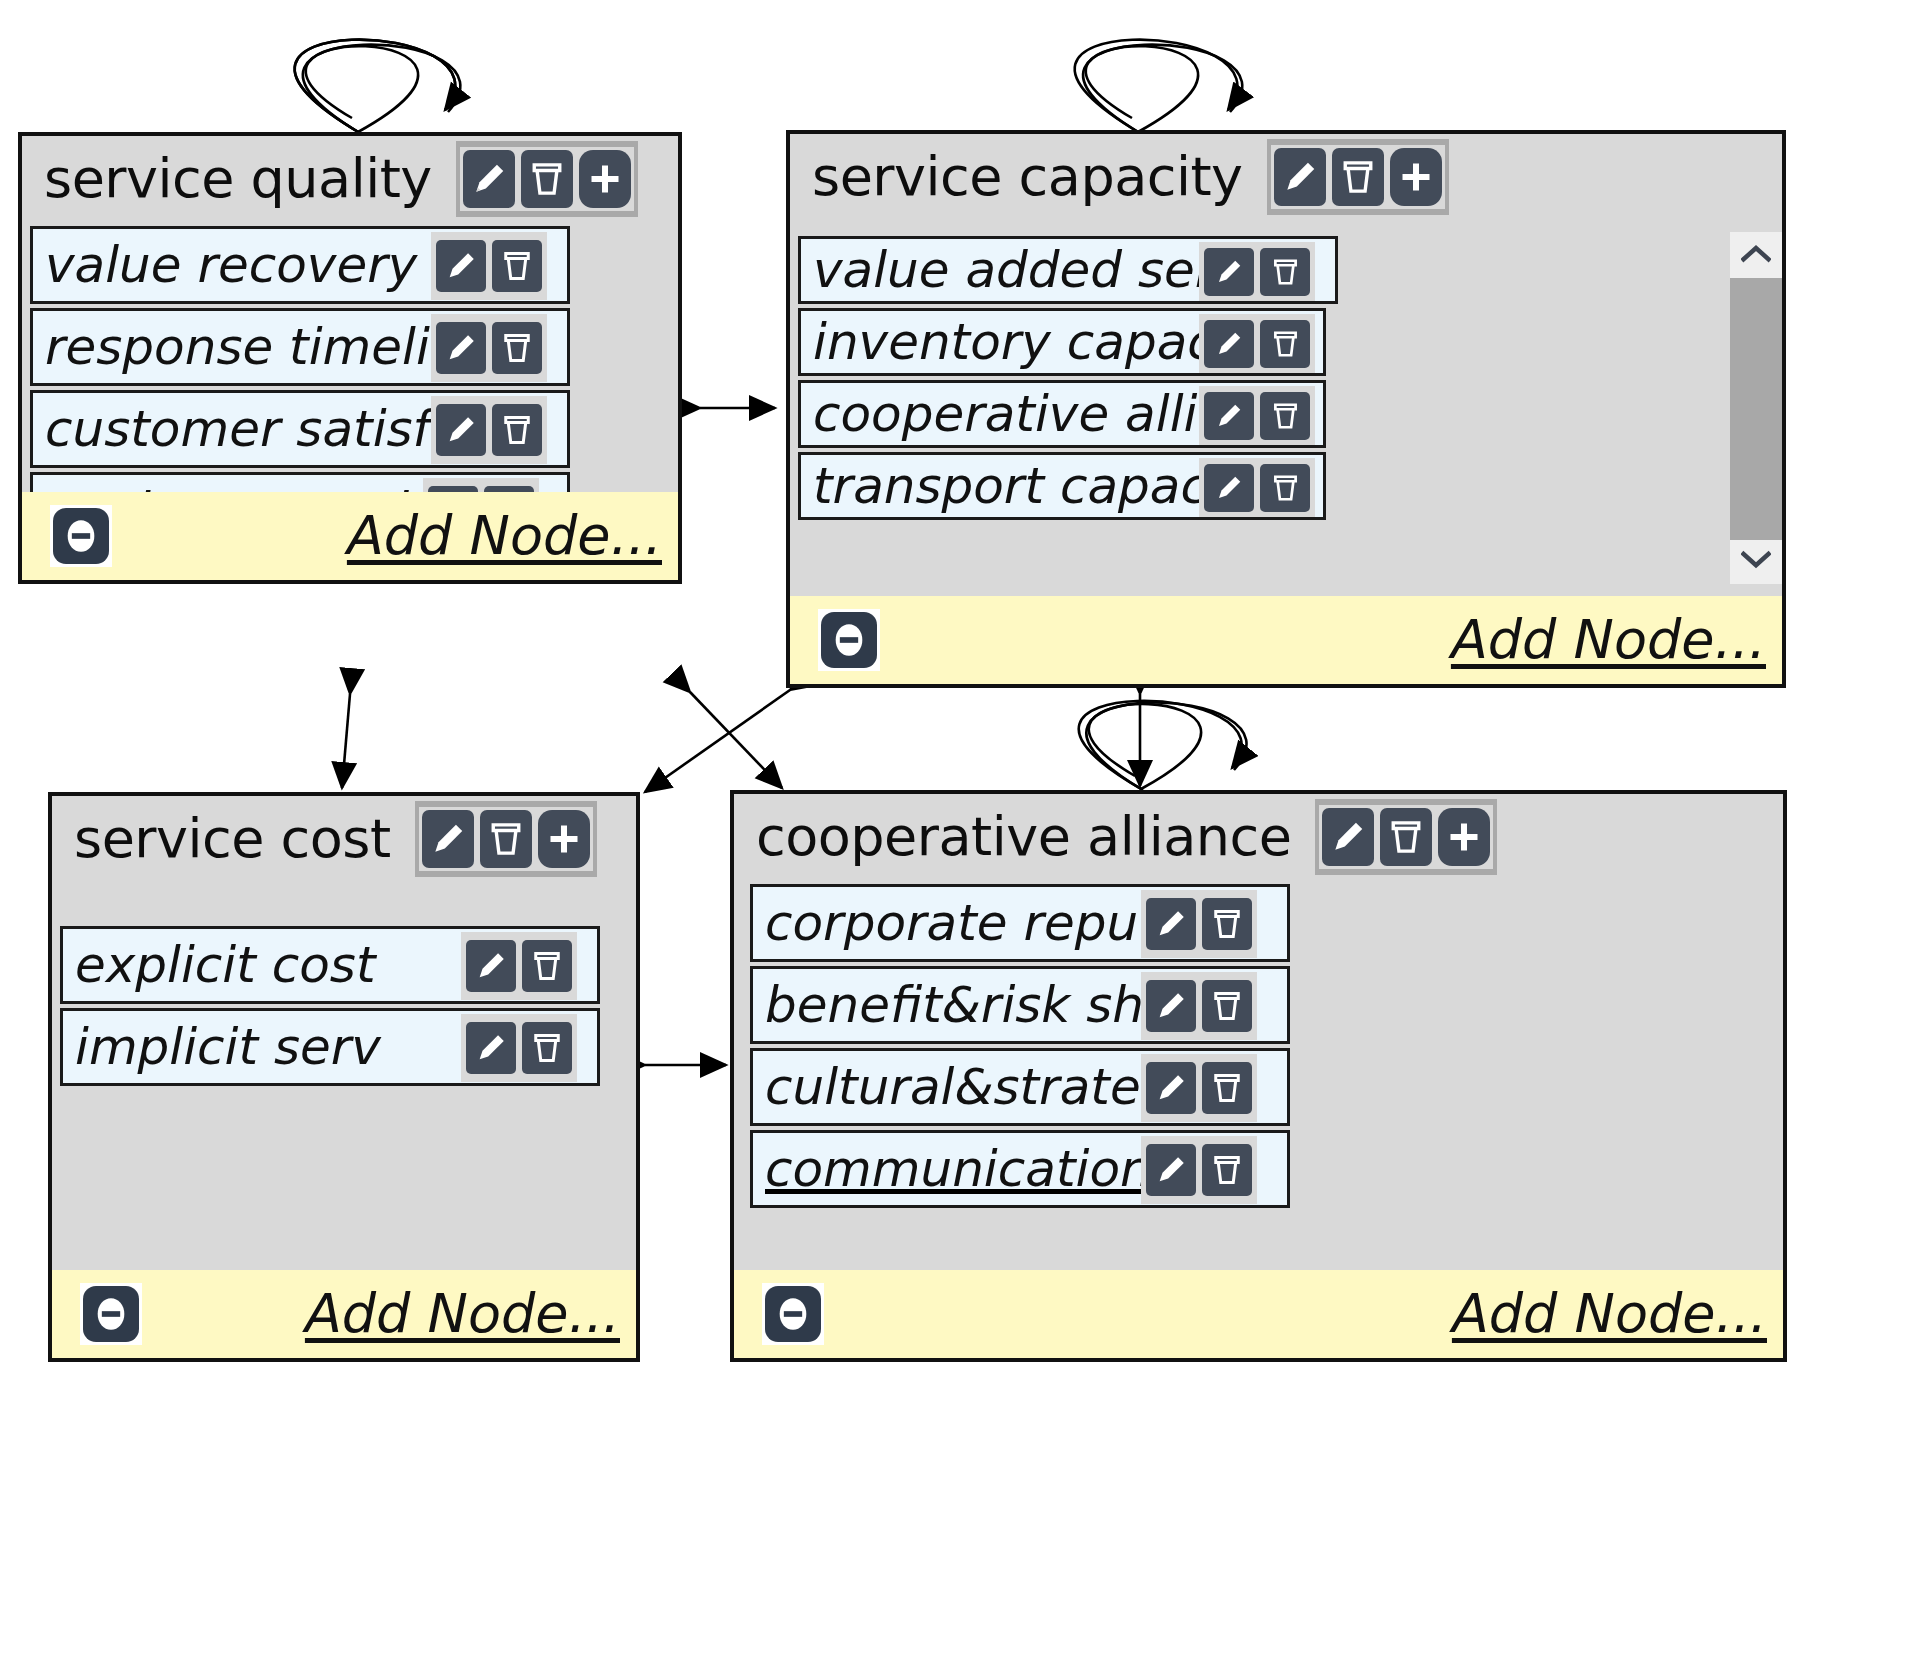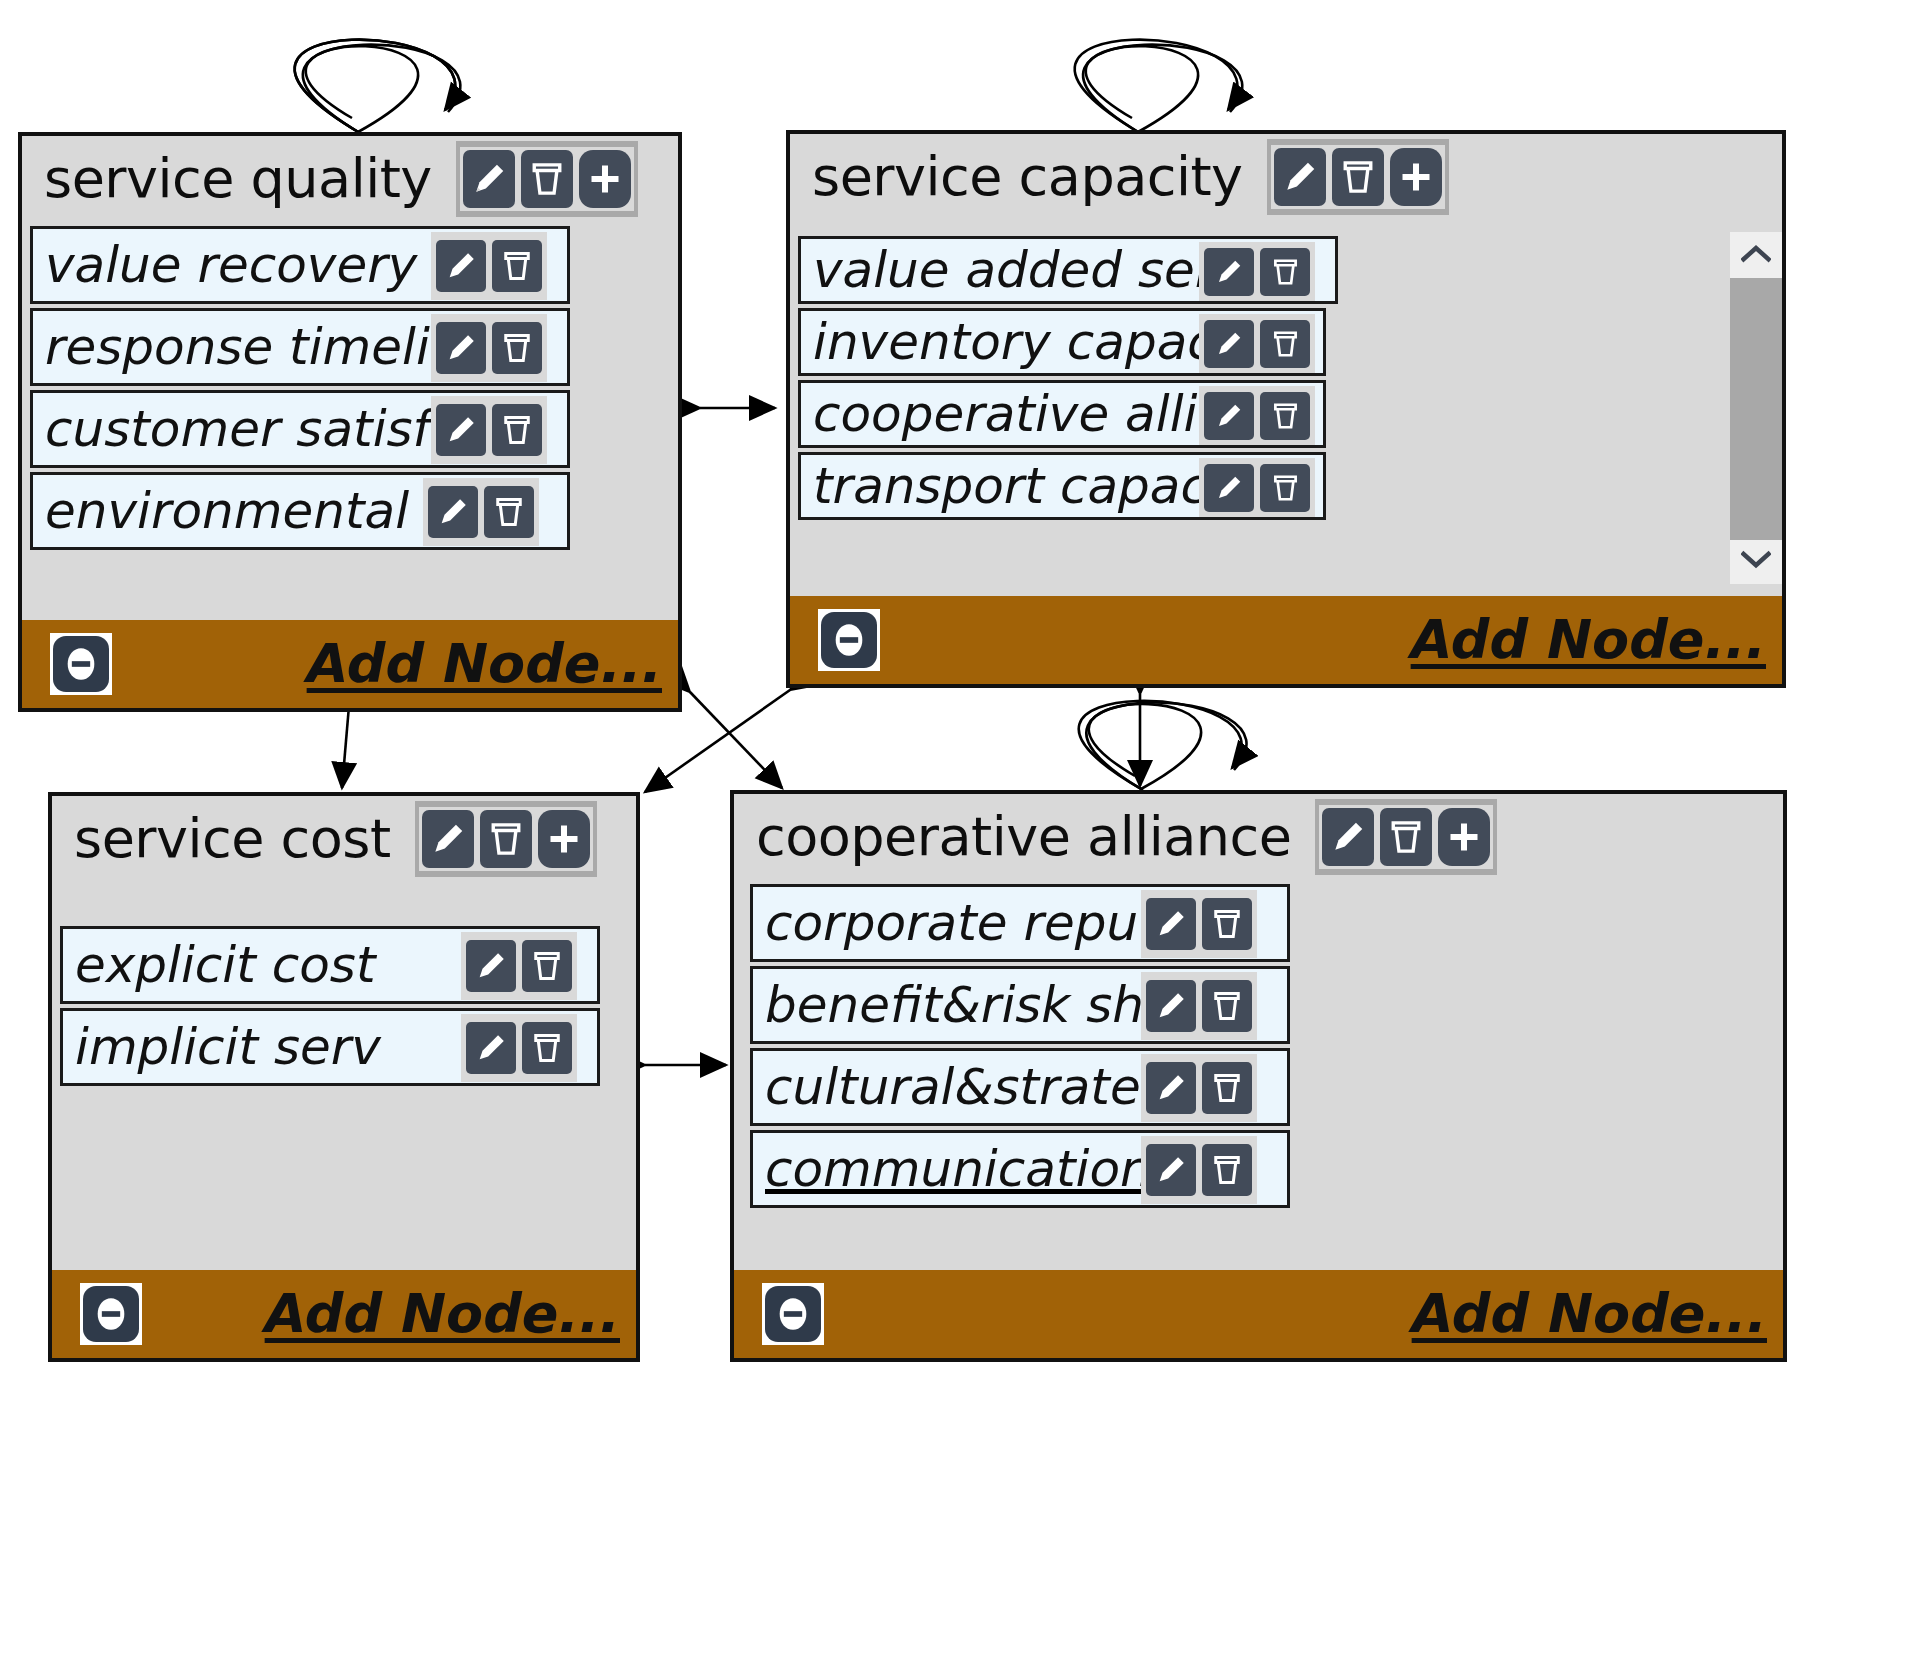--- a/index.html
+++ b/index.html
@@ -111,26 +111,25 @@
     background:#d9d9d9;
     padding:2px;
     box-sizing:border-box;
     height:68px;
   }
 
   
   .panel-footer{
     flex:0 0 auto;
     height:88px;
-    background:#a16207;
+    background:#fef9c3;
     display:flex;align-items:center;
     justify-content:space-between;
     padding:0 16px 0 28px;
     box-sizing:border-box;
-    font-weight:bold;
   }
   .minus-btn{
     width:62px;height:62px;
     background:#ffffff;
     display:flex;align-items:center;justify-content:center;
     box-sizing:border-box;
   }
   .minus-btn .glyph{
     width:56px;height:56px;background:#2f3a4a;border-radius:13px;
     display:flex;align-items:center;justify-content:center;
@@ -206,21 +205,21 @@
       <line x1="1140" y1="694" x2="1140" y2="786" marker-start="url(#ah2)" marker-end="url(#ah)"></line>
 
       <line x1="690" y1="692" x2="782" y2="788" marker-start="url(#ah2)" marker-end="url(#ah)"></line>
 
       <line x1="790" y1="690" x2="645" y2="792" marker-start="url(#ah2)" marker-end="url(#ah)"></line>
 
       <line x1="645" y1="1065" x2="726" y2="1065" marker-start="url(#ah2)" marker-end="url(#ah)"></line>
     </g>
   </svg>
 
-  <div class="panel" style="left:18px;top:132px;width:664px;height:580px;">
+  <div class="panel" style="left:18px;top:132px;width:664px;height:452px;">
     <div class="panel-header">
       <span class="panel-title">service quality</span>
       <div class="header-tools">
         <div class="ibtn">
           <span class="glyph">
             <svg width="38" height="38" viewBox="0 0 24 24">
               <path d="M4 20 L6 14 L17 3 L21 7 L10 18 Z" fill="#ffffff"></path>
               <path d="M4 20 L6.5 19 L5 17.5 Z" fill="#d0d0d0"></path>
             </svg>
           </span>

